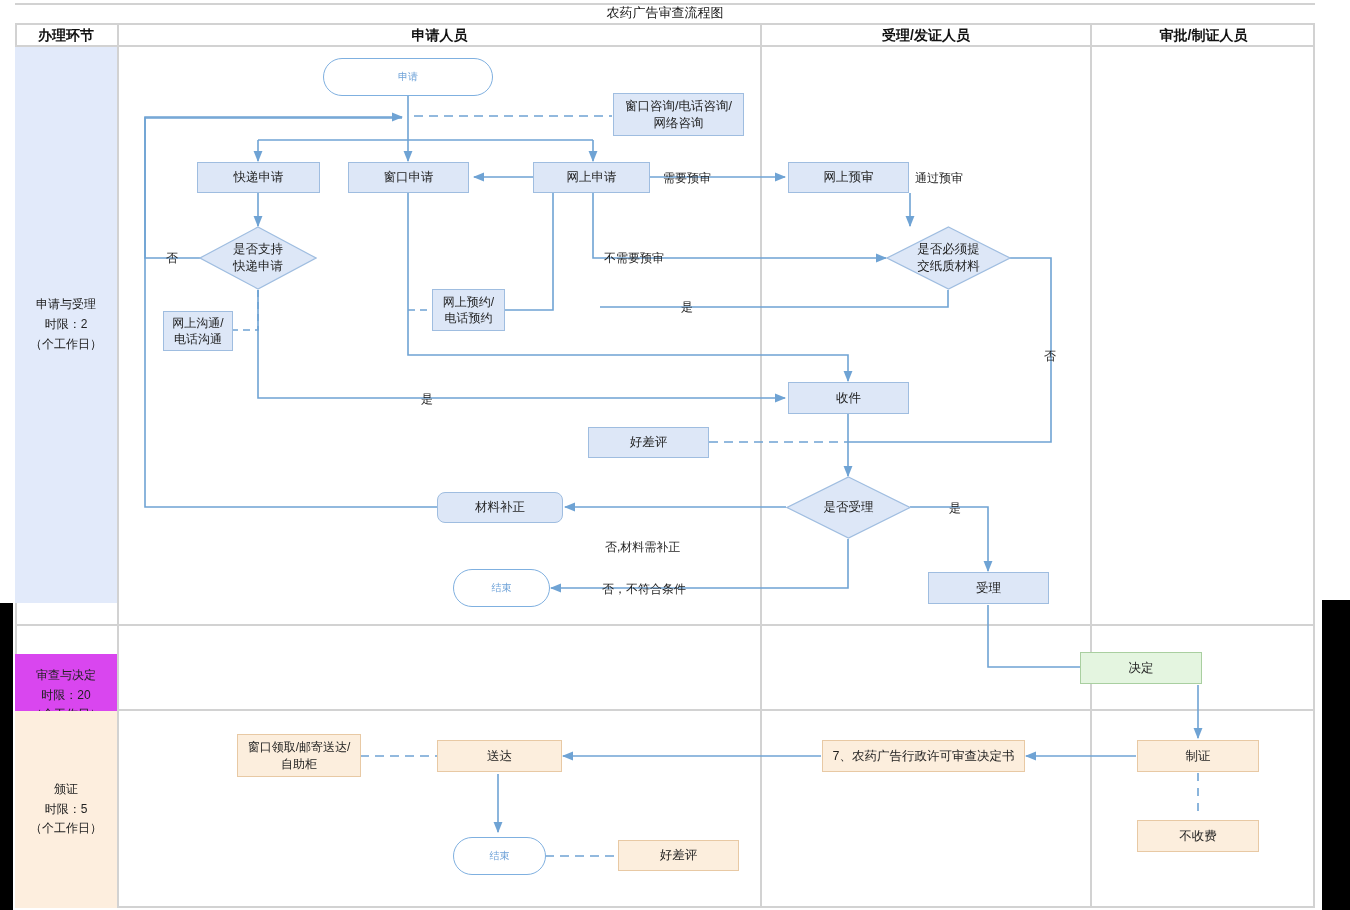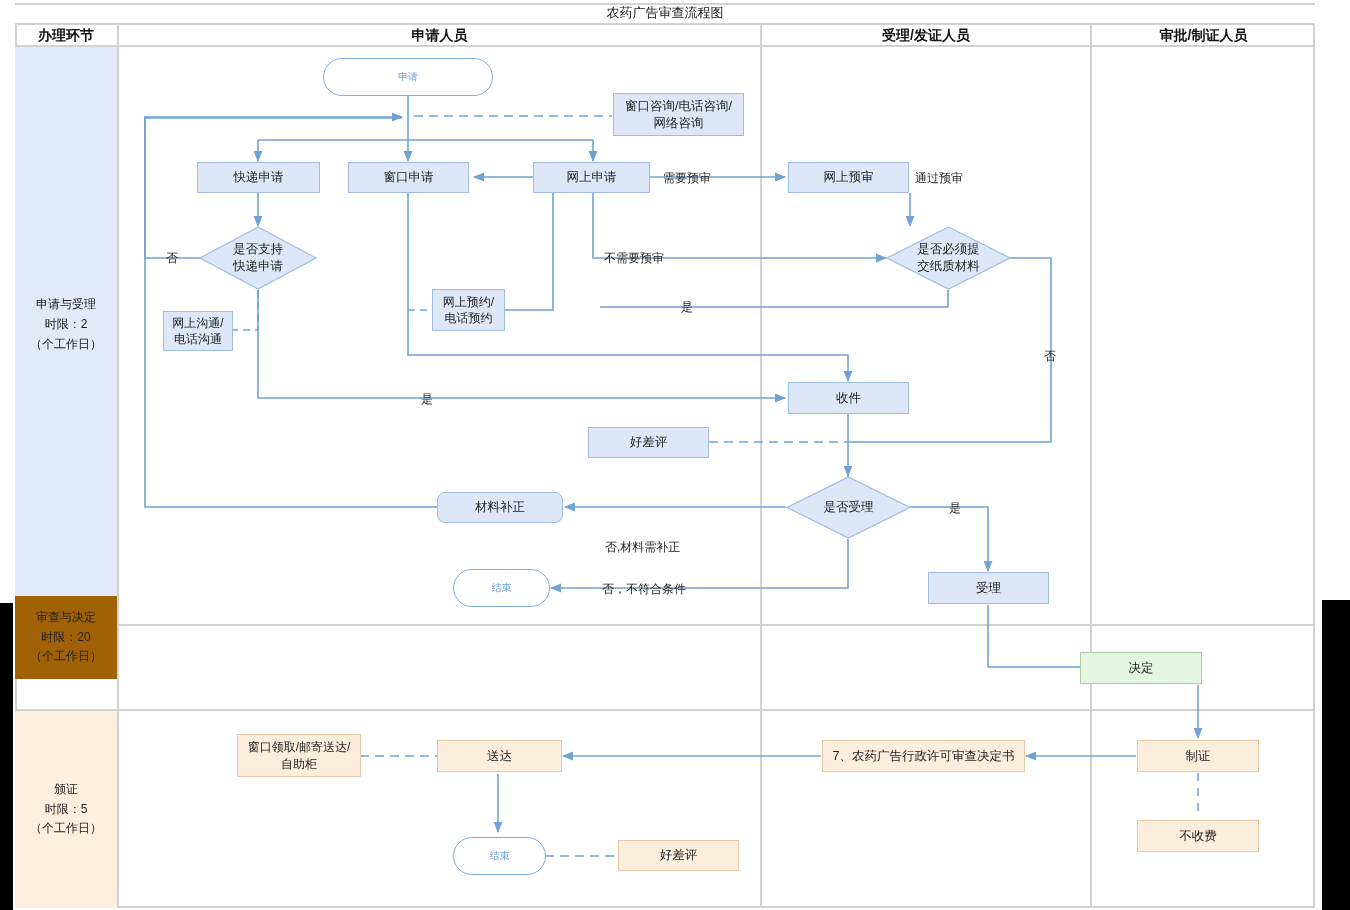--- a/index.html
+++ b/index.html
@@ -41,21 +41,21 @@
   #head-acceptor{left:762px;width:328px;}
   #head-approver{left:1092px;width:223px;}
 
   
   .stage-cell{
     position:absolute;left:15px;width:102px;
     display:flex;flex-direction:column;align-items:center;justify-content:center;
     font-size:12px;color:#222;line-height:1.65;text-align:center;
   }
   #stage-1{top:47px;height:556px;background:#e2eafa;}
-  #stage-2{top:596px;height:83px;background:#a16207;}
+  #stage-2{top:654px;height:83px;background:#d946ef;}
   #stage-3{top:711px;height:197px;background:#fdeede;}
 
   
   .node{
     position:absolute;
     box-sizing:border-box;
     display:flex;align-items:center;justify-content:center;
     text-align:center;
     font-size:12.5px;
     line-height:1.35;

